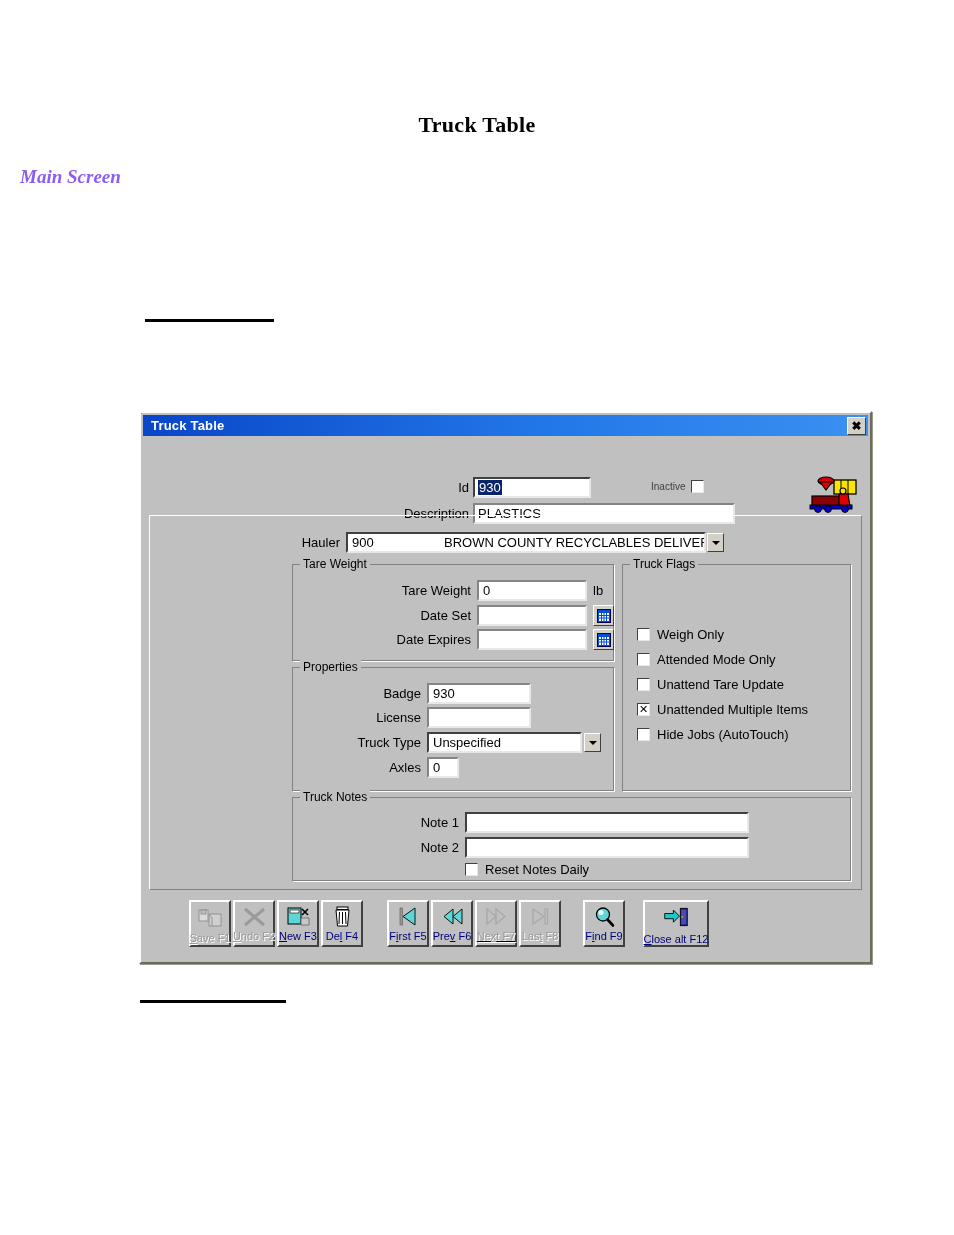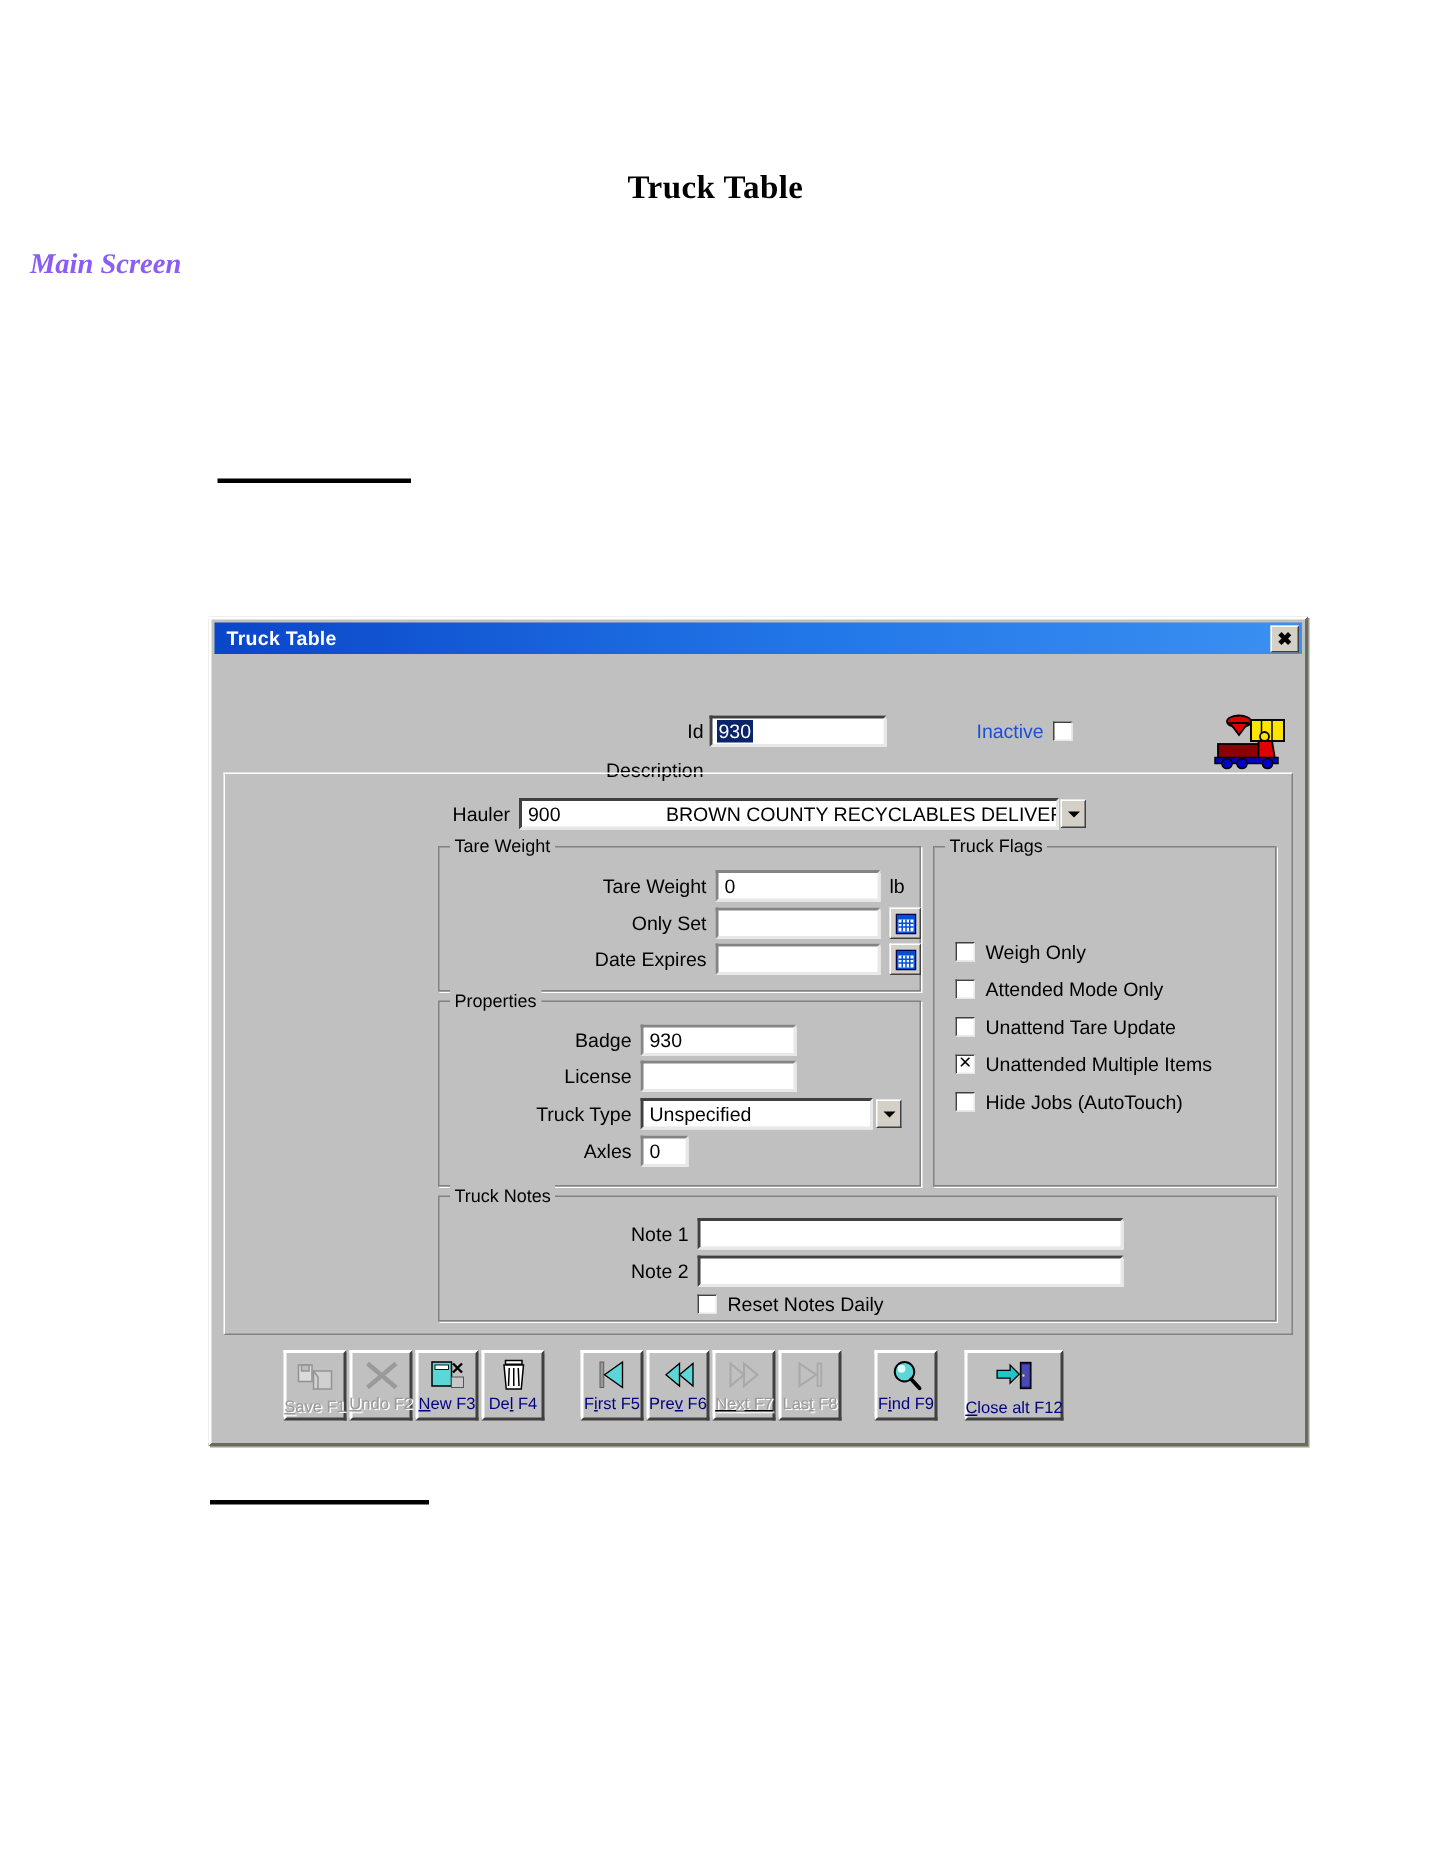--- a/index.html
+++ b/index.html
@@ -155,22 +155,22 @@
     padding: 0 1px;
   }
 
   .inactive-wrap {
     position: absolute;
     left: 508px;
     top: 44px;
     display: flex;
     align-items: center;
     gap: 6px;
-    font-size: 13px;
-    color: #1d4ed8;
+    font-size: 10px;
+    color: #404040;
   }
   .cbox {
     width: 13px;
     height: 13px;
     background: #ffffff;
     border-top: 1px solid #404040;
     border-left: 1px solid #404040;
     border-right: 1px solid #e8e8e8;
     border-bottom: 1px solid #e8e8e8;
     box-sizing: border-box;
@@ -436,20 +436,21 @@
     <div class="titlebar-close">✖</div>
   </div>
 
   <div class="header-area">
     <div class="hdr-label lbl-id">Id</div>
     <div class="field fld-id">
       <span class="sel-text">930</span>
     </div>
 
     <div class="hdr-label lbl-desc">Description</div>
+    <div class="field fld-desc">PLASTICS</div>
 
     <div class="inactive-wrap">
       <span>Inactive</span>
       <span class="cbox"></span>
     </div>
 
     <svg class="truck-icon" viewBox="0 0 54 40">
       <rect x="26" y="6" width="22" height="14" fill="#ffe400" stroke="#000" stroke-width="1.3"></rect>
       <line x1="33" y1="6" x2="33" y2="20" stroke="#000" stroke-width="1"></line>
       <line x1="40" y1="6" x2="40" y2="20" stroke="#000" stroke-width="1"></line>
@@ -481,21 +482,21 @@
           </span>
       </div>
 
       <div class="group grp-tare">
         <span class="group-title">Tare Weight</span>
 
         <span class="f-label" style="left:58px; top:18px; width:120px;">Tare Weight</span>
         <span class="f-input" style="left:184px; top:15px; width:110px;">0</span>
         <span class="unit" style="left:300px; top:18px;">lb</span>
 
-        <span class="f-label" style="left:58px; top:43px; width:120px;">Only Set</span>
+        <span class="f-label" style="left:58px; top:43px; width:120px;">Date Set</span>
         <span class="f-input" style="left:184px; top:40px; width:110px;"></span>
         <span class="cal-btn" style="left:300px; top:40px;">
           <svg width="14" height="14" viewBox="0 0 14 14">
             <rect x="0.5" y="0.5" width="13" height="13" fill="#0050d8" stroke="#000050"></rect>
             <rect x="2" y="4" width="10" height="8" fill="#ffffff"></rect>
             <g stroke="#0050d8" stroke-width="1">
               <line x1="2" y1="6.5" x2="12" y2="6.5"></line>
                 <line x1="2" y1="9" x2="12" y2="9"></line>
               <line x1="4.5" y1="4" x2="4.5" y2="12"></line>
                 <line x1="7" y1="4" x2="7" y2="12"></line>

